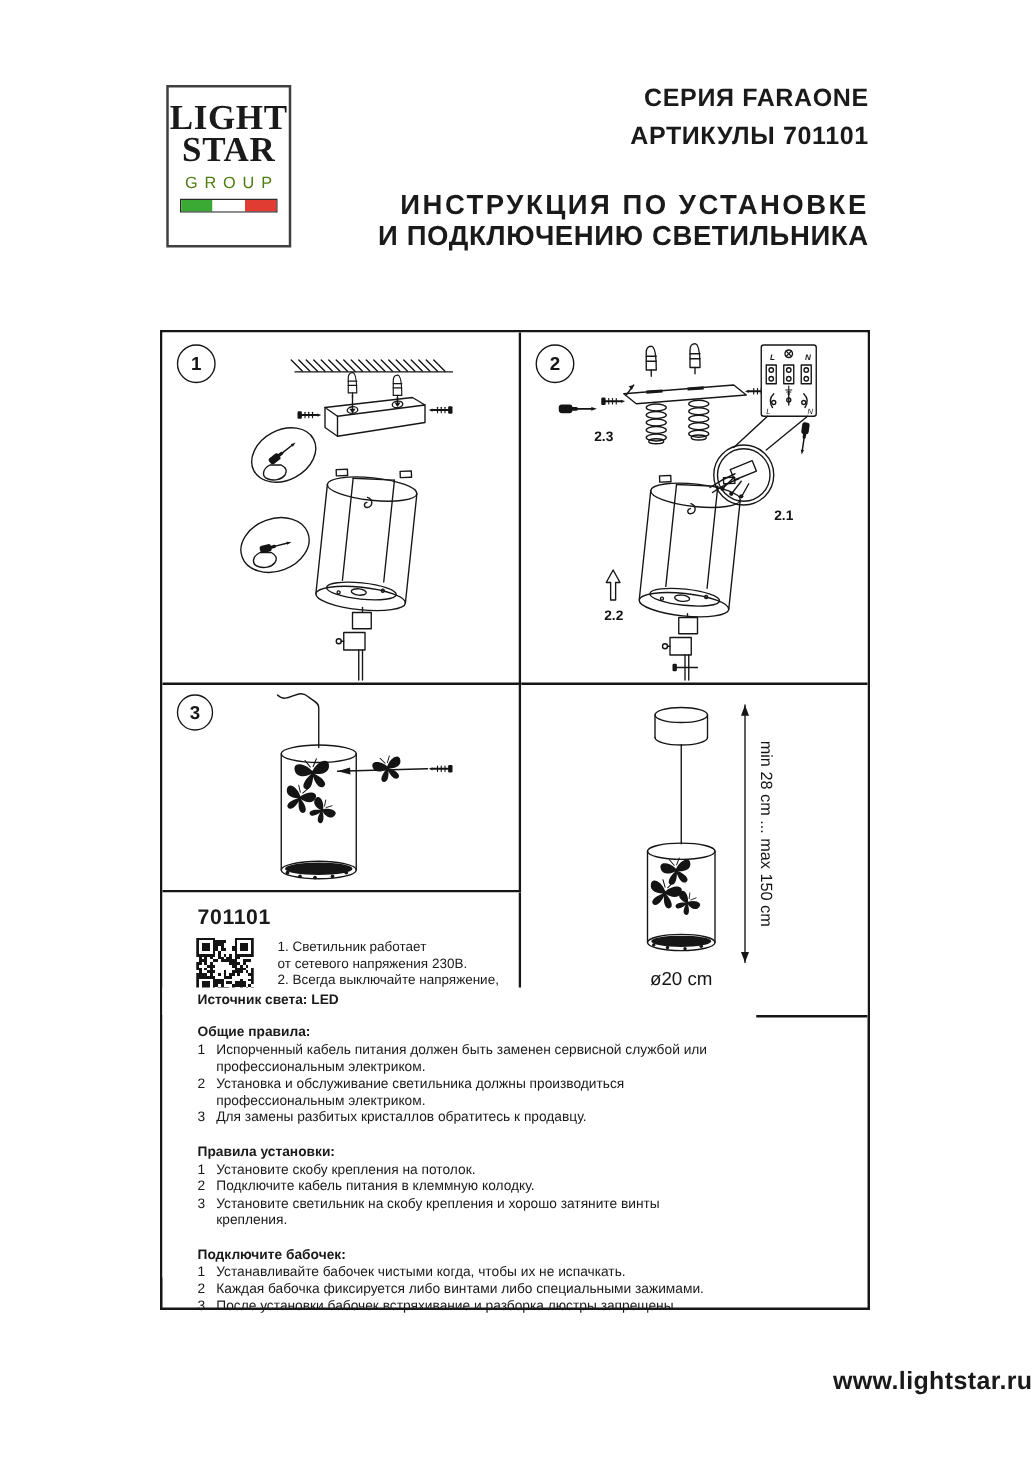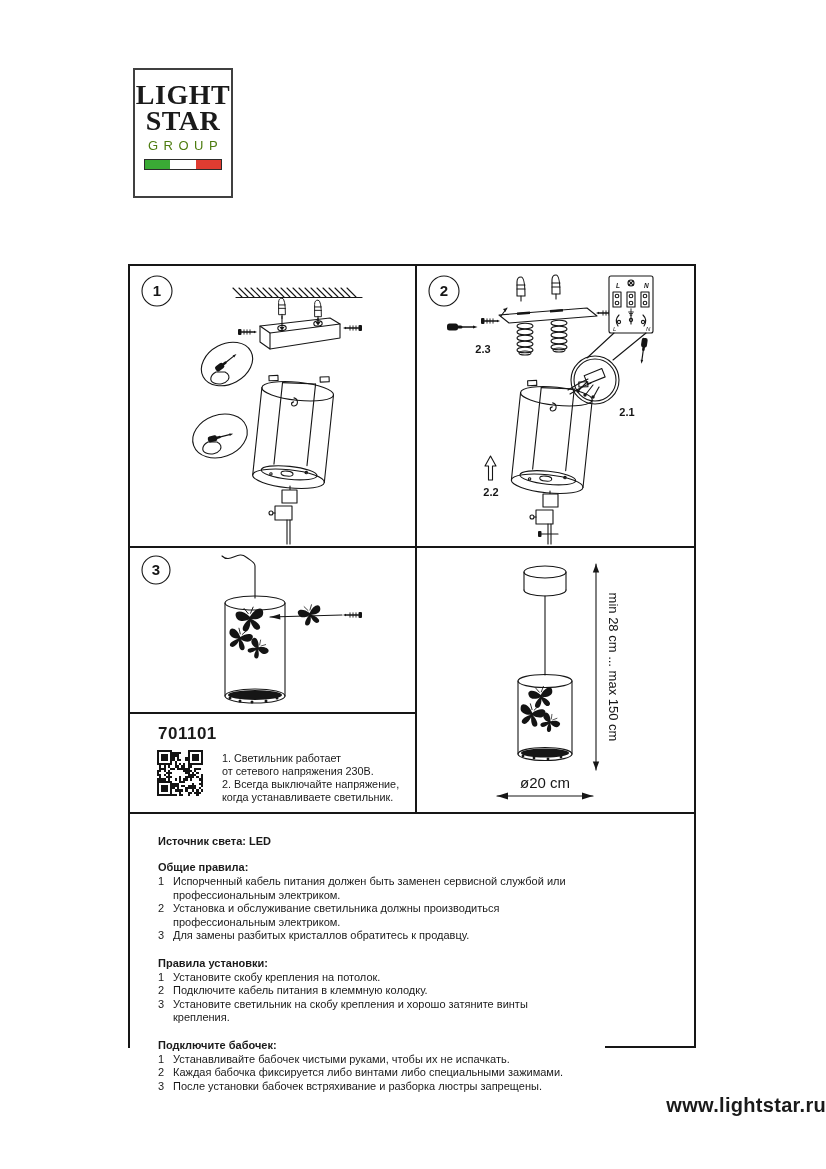--- a/index.html
+++ b/index.html
@@ -21,21 +21,21 @@
 
   
   .board{position:absolute;left:128px;top:264px;width:568px;height:784px;
          border:2px solid #161616;box-sizing:border-box;}
   .pn{position:absolute;box-sizing:border-box;background:#fff;}
   #p1{left:0;top:0;width:287px;height:282px;border-right:2px solid #161616;border-bottom:2px solid #161616;}
   #p2{left:287px;top:0;width:277px;height:282px;border-bottom:2px solid #161616;}
   #p3{left:0;top:282px;width:287px;height:166px;border-right:2px solid #161616;border-bottom:2px solid #161616;}
   #part{left:0;top:448px;width:287px;height:100px;border-right:2px solid #161616;border-bottom:2px solid #161616;}
   #pdim{left:287px;top:282px;width:277px;height:266px;border-bottom:2px solid #161616;}
-  #ptext{left:0;top:565px;width:475px;height:232px;padding:4px 28px;}
+  #ptext{left:0;top:524px;width:475px;height:232px;padding:4px 28px;}
 
   svg .art{stroke:#161616;stroke-width:1.1;fill:none;stroke-linecap:round;stroke-linejoin:round;}
   svg .fill{fill:#161616;stroke:none;}
   svg text{fill:#161616;stroke:none;font-family:"Liberation Sans",sans-serif;}
 
   
   .code{position:absolute;left:28px;top:10px;font-size:17px;font-weight:700;letter-spacing:.5px;}
   .qrbox{position:absolute;left:27px;top:36px;}
   .notes{position:absolute;left:92px;top:38px;font-size:10.8px;line-height:13px;}
 
@@ -107,20 +107,26 @@
     <div class="logo-light">LIGHT</div>
     <div class="logo-star">STAR</div>
     <div class="logo-group">GROUP</div>
     <div class="logo-flag">
       <span class="g" style="background: rgb(58, 170, 53);"></span>
       <span class="w" style="background: rgb(255, 255, 255);"></span>
       <span class="r" style="background: rgb(224, 60, 49);"></span>
     </div>
   </div>
 
+  <div class="titles">
+    <div class="series">СЕРИЯ FARAONE</div>
+    <div class="articles">АРТИКУЛЫ 701101</div>
+    <div class="title1">ИНСТРУКЦИЯ ПО УСТАНОВКЕ</div>
+    <div class="title2">И ПОДКЛЮЧЕНИЮ СВЕТИЛЬНИКА</div>
+  </div>
 
   <div class="board">
 
     <div class="pn" id="p1">
       <svg width="285" height="280" viewBox="0 0 285 280">
         <g class="art">
           <circle cx="27" cy="25" r="15"></circle>
 
           <g class="hatch">
               <line x1="112" y1="31" x2="103" y2="22"></line>
@@ -659,21 +665,21 @@
         <div class="li">
             <span class="num">3</span>
             <span>Установите светильник на скобу крепления и хорошо затяните винты крепления.</span>
           </div>
       </div>
 
       <div class="sec">
         <div class="sh">Подключите бабочек:</div>
         <div class="li">
             <span class="num">1</span>
-            <span>Устанавливайте бабочек чистыми руками, чтобы их не испачкать.</span>
+            <span>Устанавливайте бабочек чистыми когда, чтобы их не испачкать.</span>
           </div>
         <div class="li">
             <span class="num">2</span>
             <span>Каждая бабочка фиксируется либо винтами либо специальными зажимами.</span>
           </div>
         <div class="li">
             <span class="num">3</span>
             <span>После установки бабочек встряхивание и разборка люстры запрещены.</span>
           </div>
       </div>

